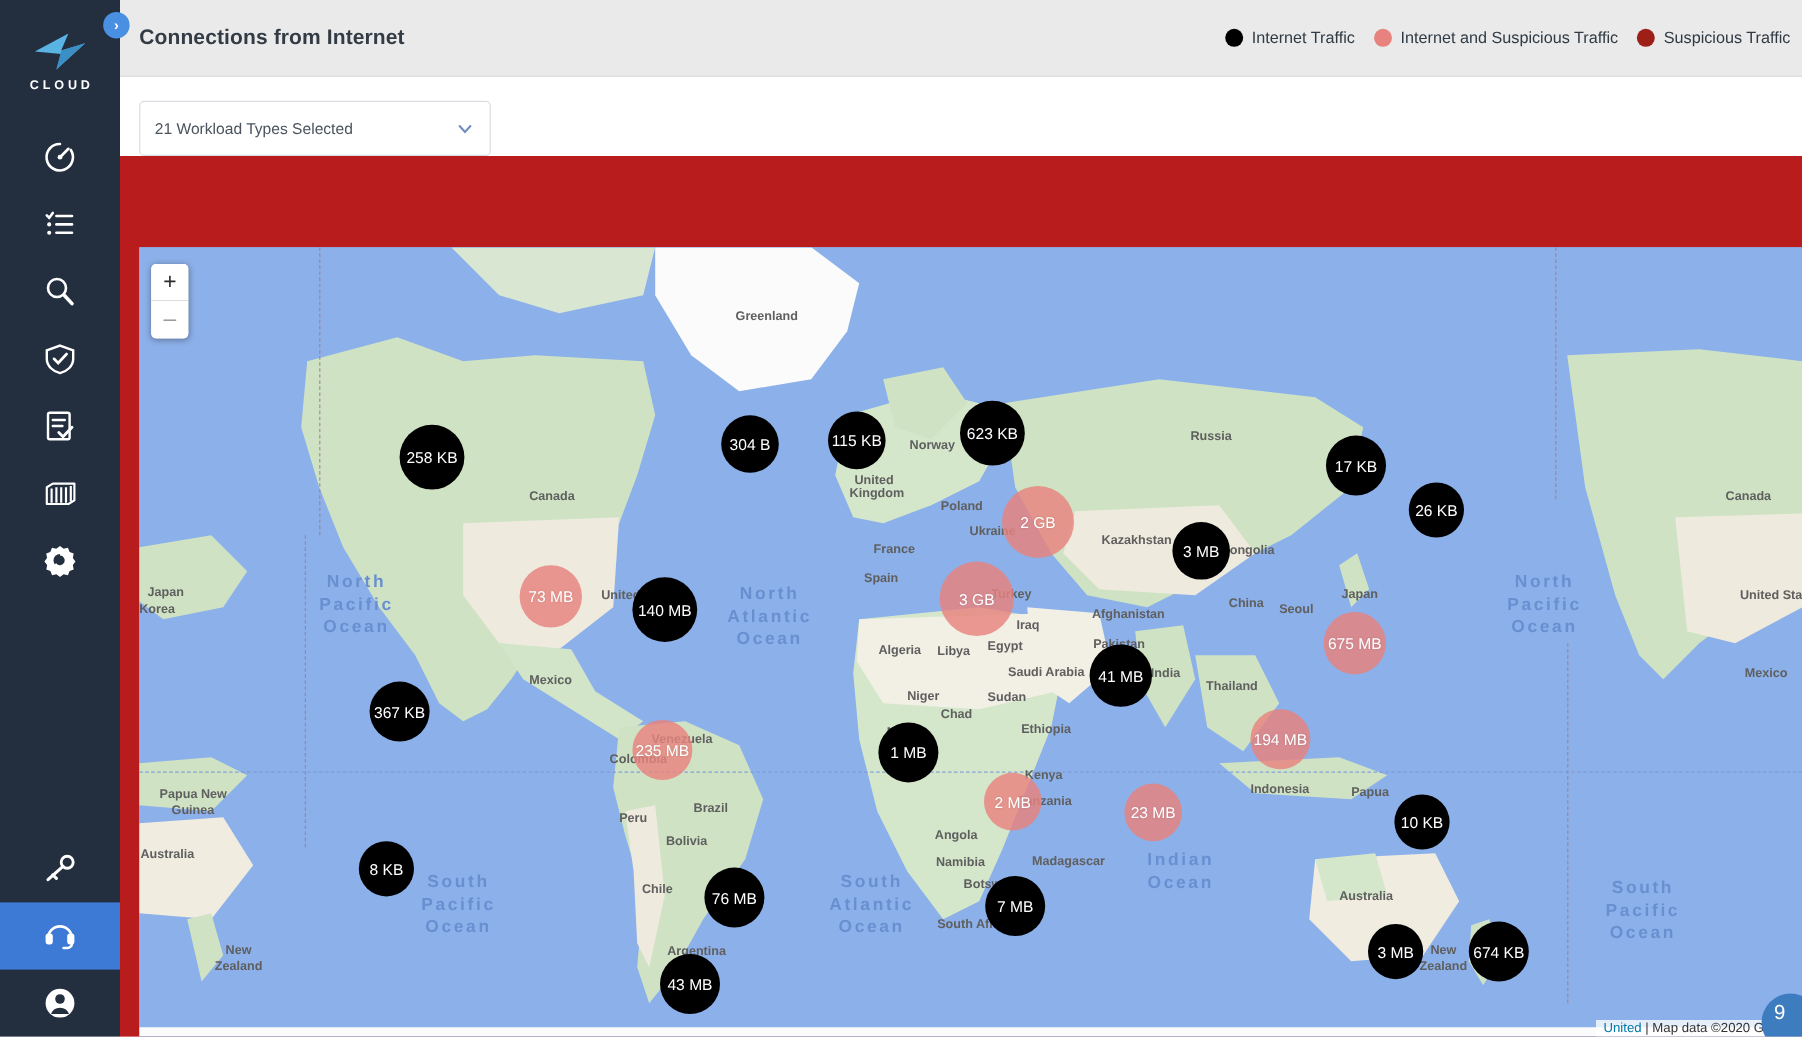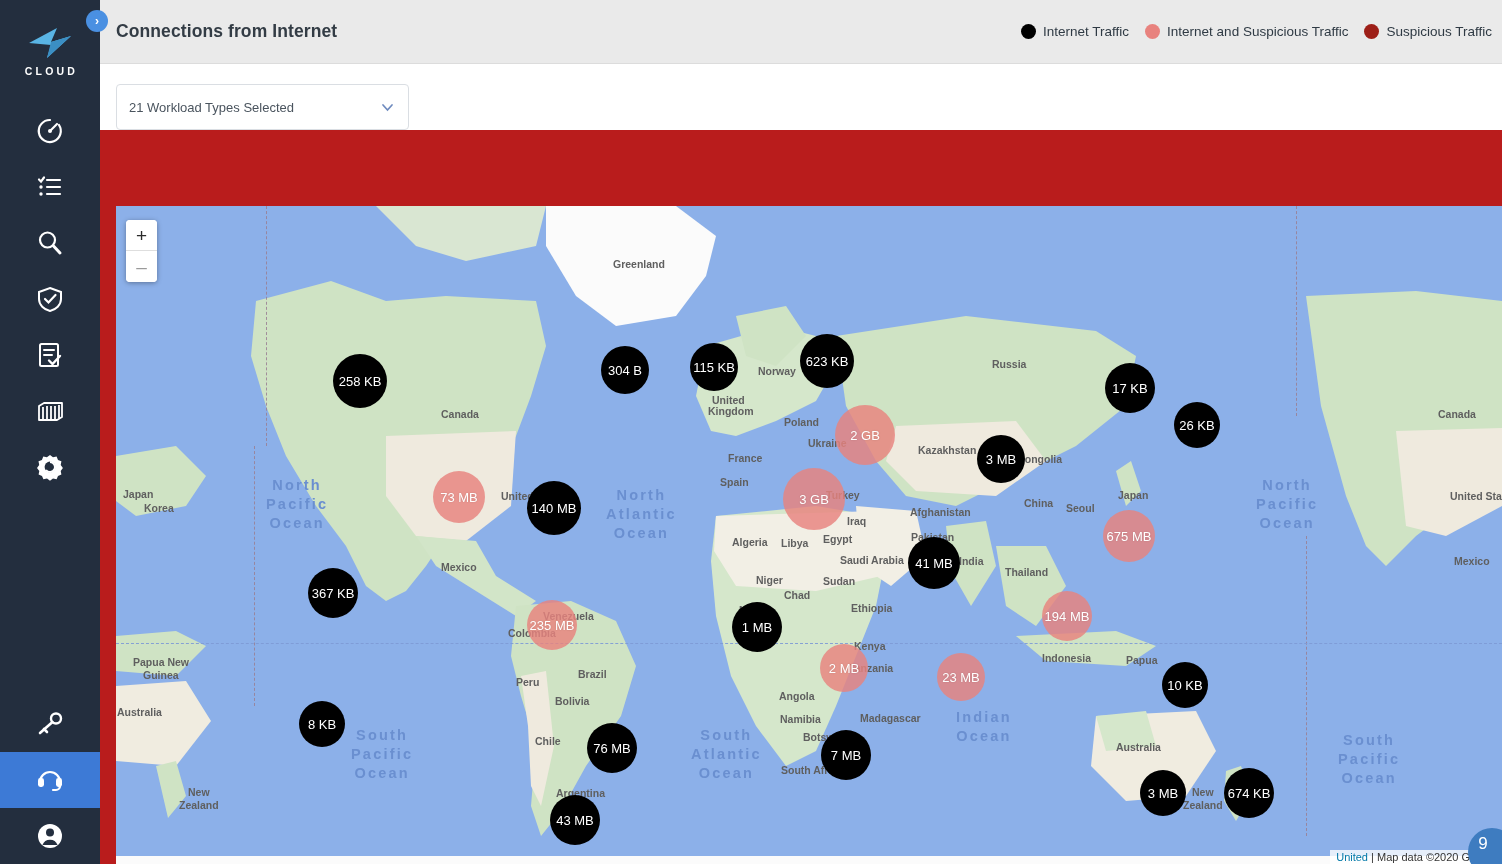--- a/index.html
+++ b/index.html
@@ -479,21 +479,21 @@
             <div class="country-label" style="left: 950px; top: 296px;">Seoul</div>
             <div class="country-label" style="left: 1002px; top: 283px;">Japan</div>
             <div class="country-label" style="left: 926px; top: 446px;">Indonesia</div>
             <div class="country-label" style="left: 1010px; top: 448px;">Papua</div>
             <div class="country-label" style="left: 17px; top: 450px;">Papua New</div>
             <div class="country-label" style="left: 27px; top: 463px;">Guinea</div>
             <div class="country-label" style="left: 1px; top: 500px;">Australia</div>
             <div class="country-label" style="left: 72px; top: 580px;">New</div>
             <div class="country-label" style="left: 63px; top: 593px;">Zealand</div>
             <div class="country-label" style="left: 7px; top: 282px;">Japan</div>
-            <div class="country-label" style="left: 0px; top: 296px; padding-left: 28px;">Korea</div>
+            <div class="country-label" style="left: 0px; top: 296px;">Korea</div>
             <div class="country-label" style="left: 1322px; top: 202px;">Canada</div>
             <div class="country-label" style="left: 1334px; top: 284px;">United States</div>
             <div class="country-label" style="left: 1338px; top: 349px;">Mexico</div>
             <div class="country-label" style="left: 1000px; top: 535px;">Australia</div>
             <div class="country-label" style="left: 1076px; top: 580px;">New</div>
             <div class="country-label" style="left: 1067px; top: 593px;">Zealand</div>
           </div>
 
         <div id="sea-labels">
             <div class="sea-label" style="left: 150px; top: 270px;">

